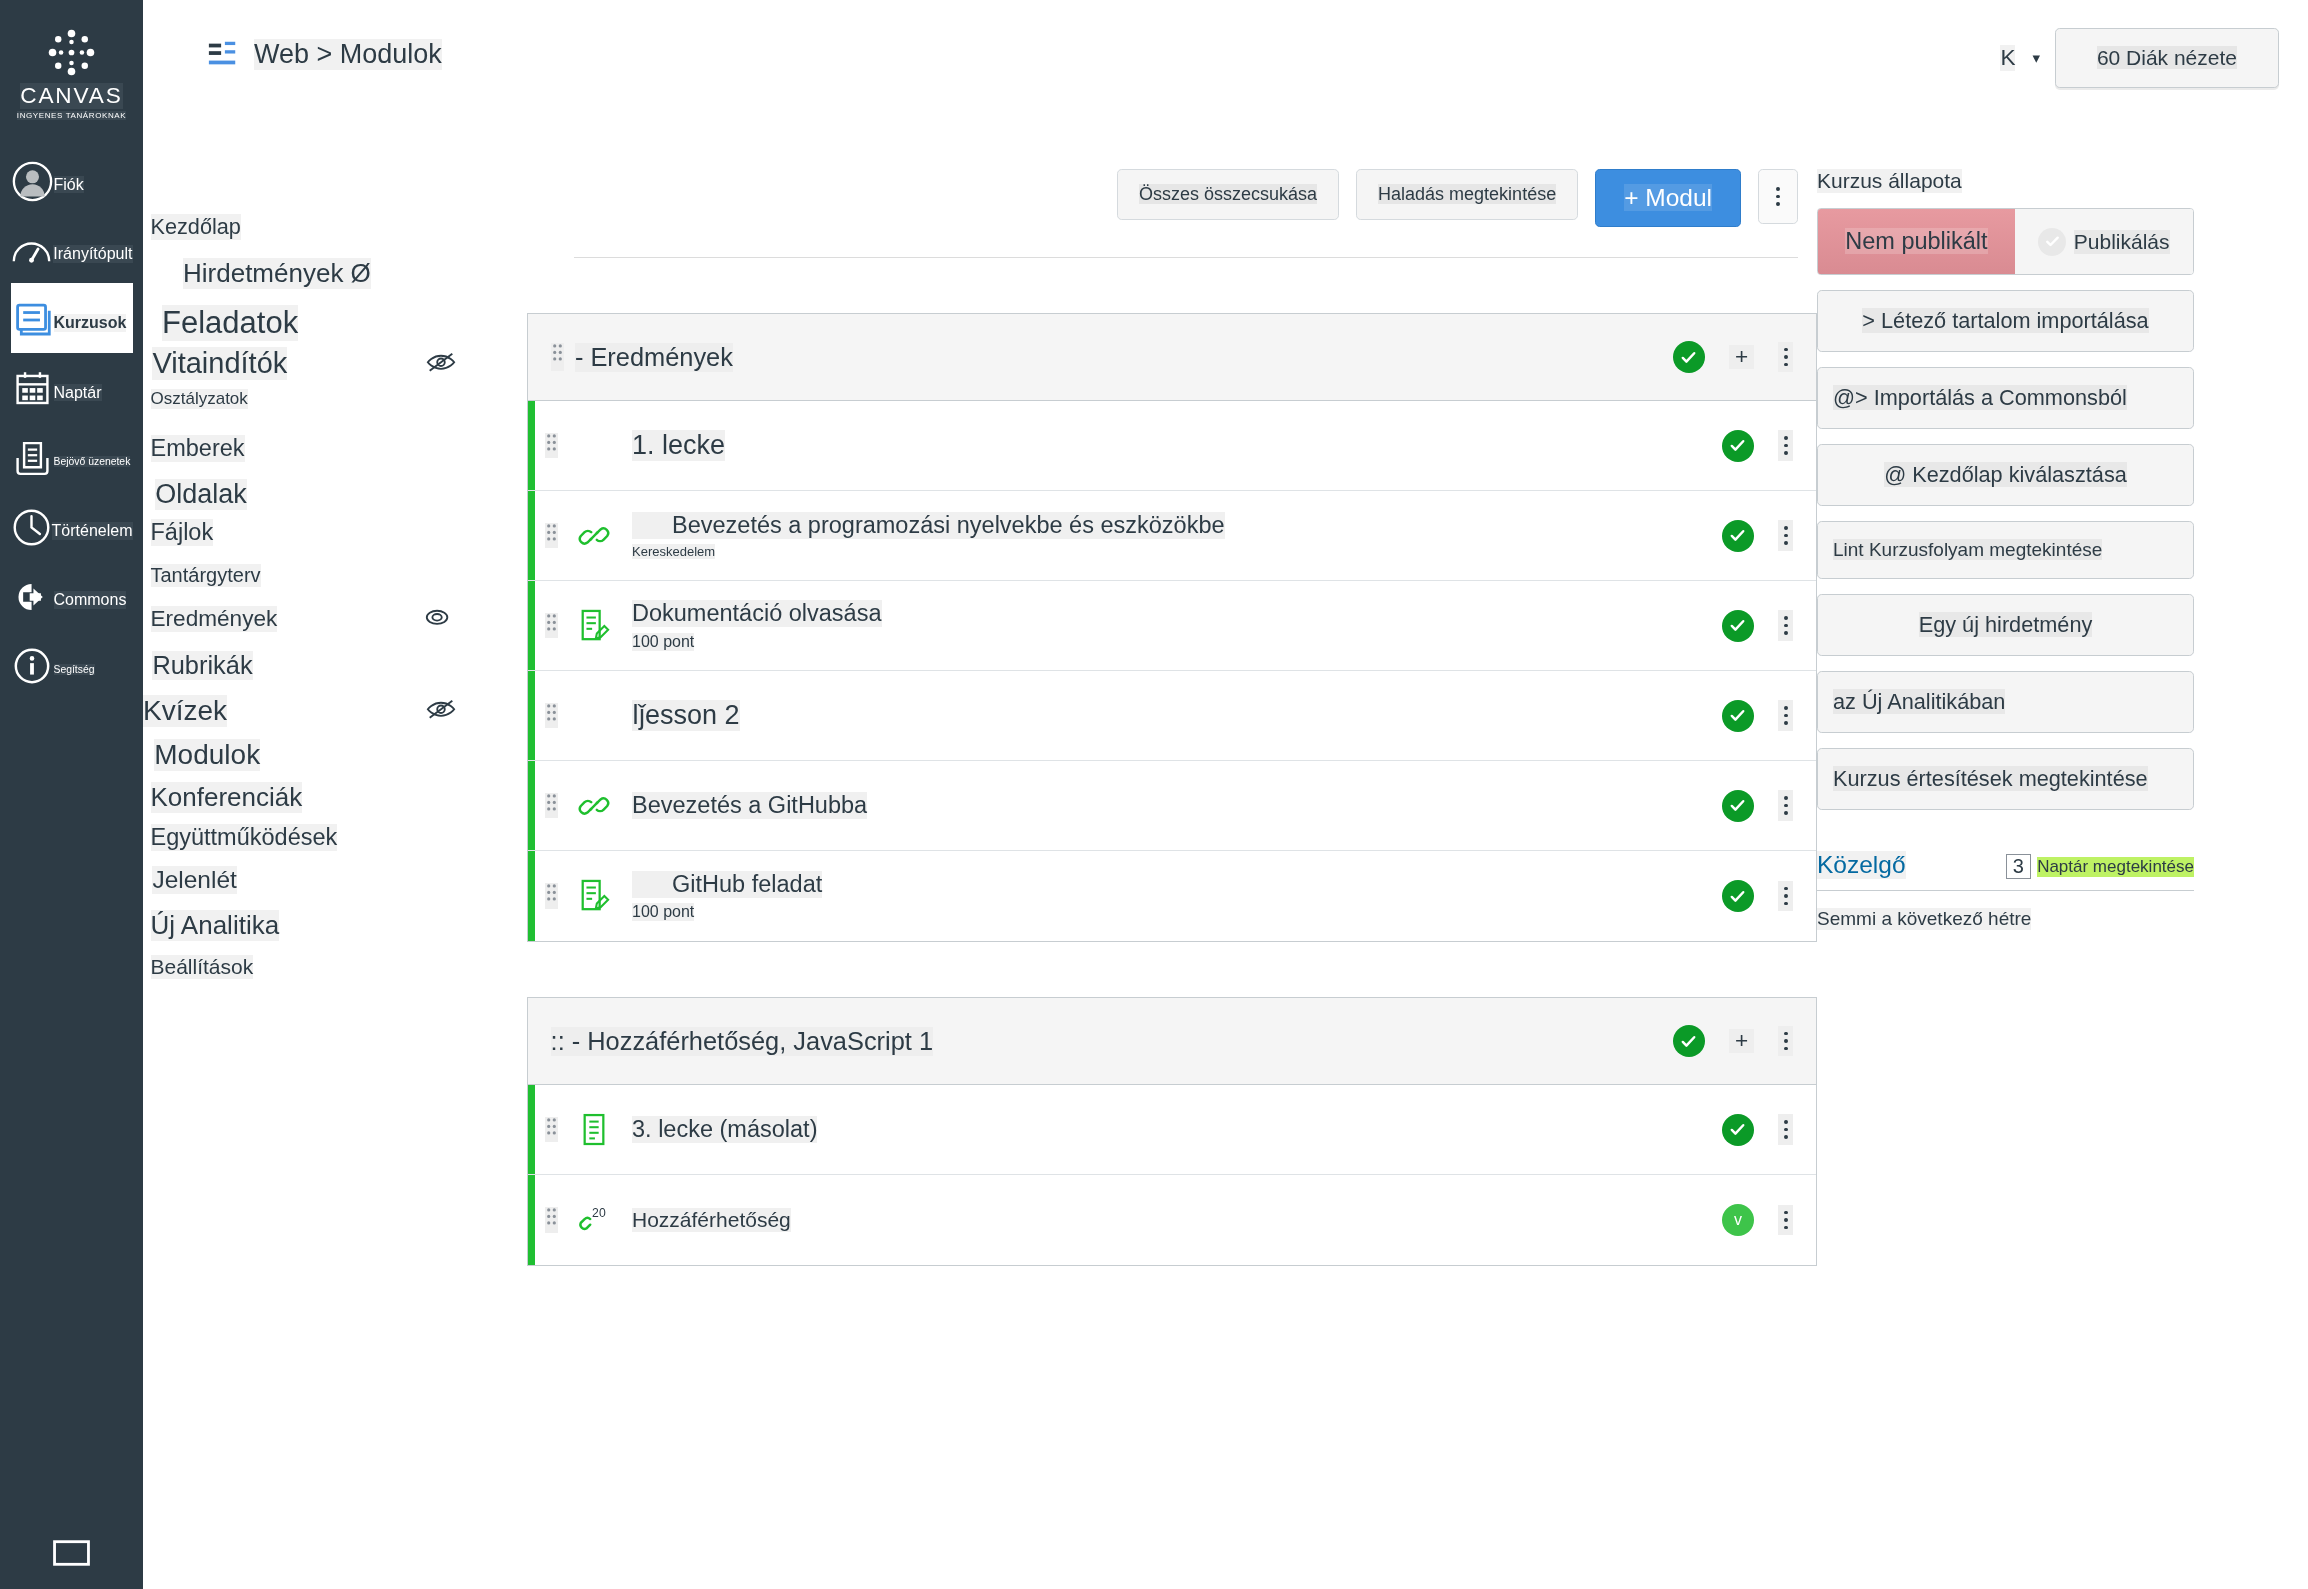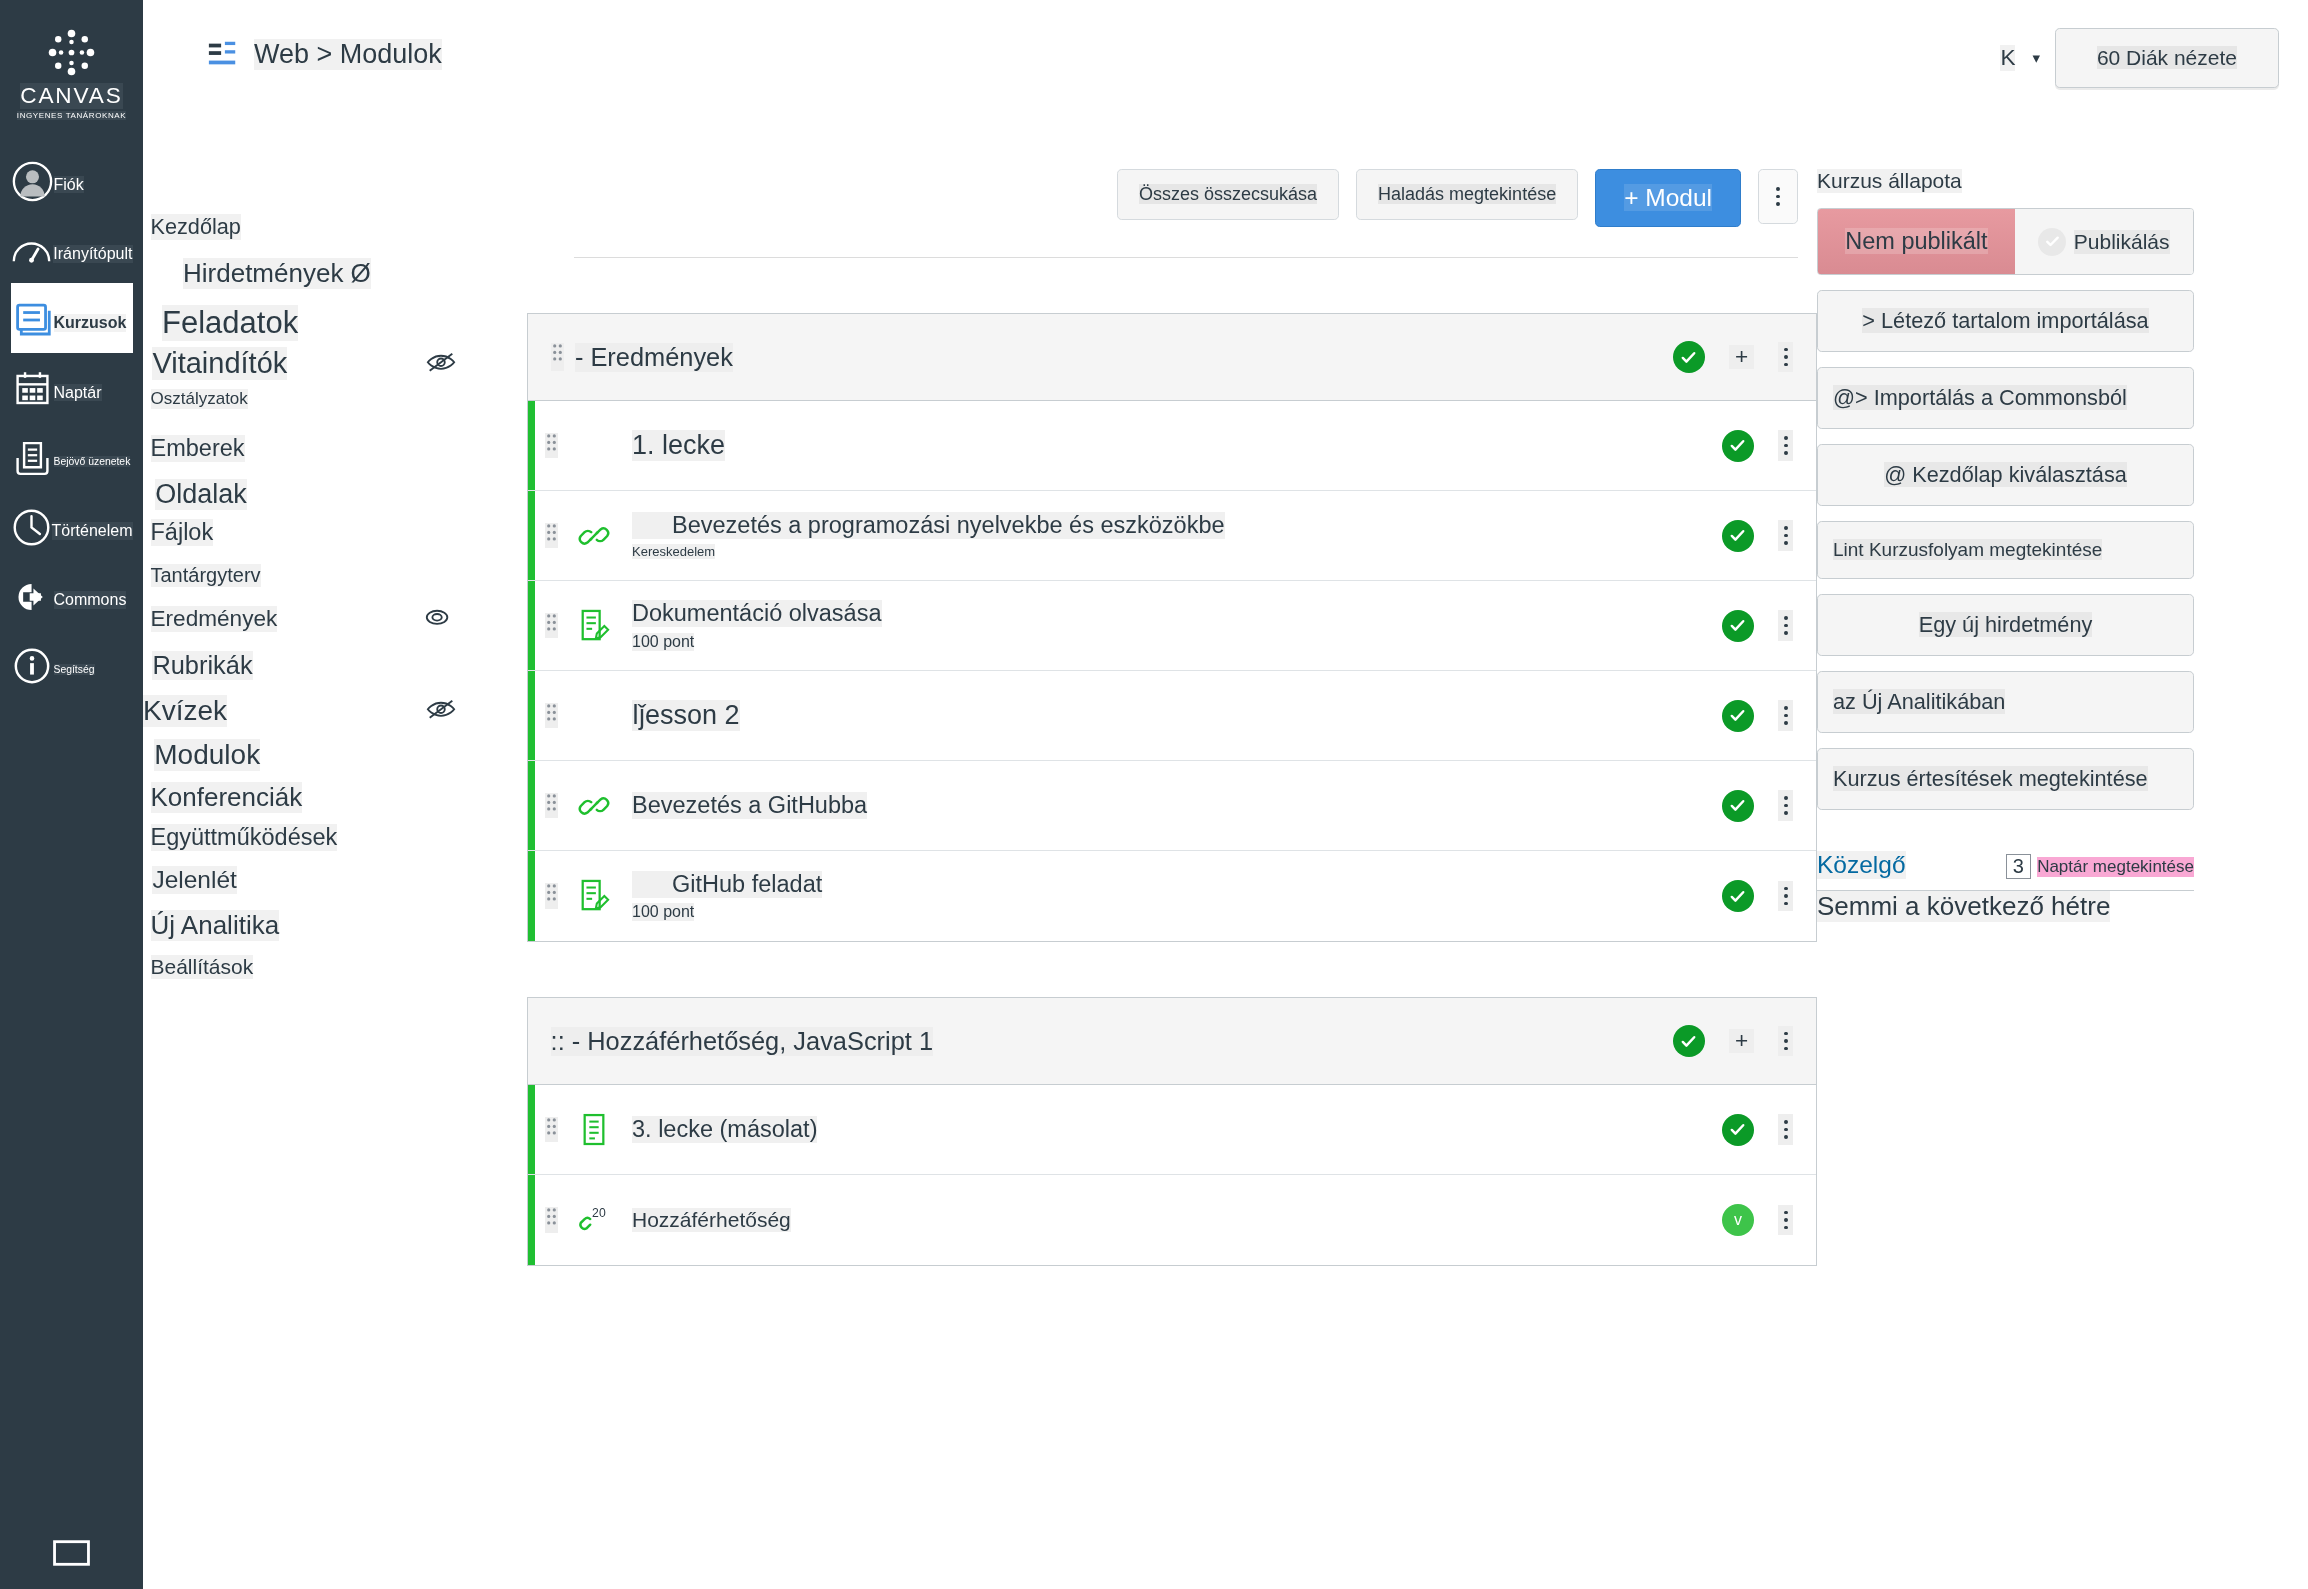--- a/index.html
+++ b/index.html
@@ -156,23 +156,23 @@
     padding: 17px 15px; font-size: 21.7px; color:#2d3b45; cursor:pointer; white-space: nowrap;
     overflow: hidden;
   }
   .rb-btn span { background:#e8e8e8; }
   .rb-btn.c { text-align:center; }
   .rb-btn.small { font-size: 19px; }
   .rb-upcoming { margin-top: 41px; display:flex; align-items:flex-end; justify-content:space-between; }
   .rb-up-title { font-size: 24.5px; color:#0369a1; background:#f1f1f1;}
   .rb-cal { display:flex; align-items:center; gap:6.6px; }
   .rb-cal-num { border:0.9px solid #8a9199; font-size: 20px; padding: 0 5.6px; color:#2d3b45; background:#fff;}
-  .rb-cal-label { font-size: 17px; color:#2d3b45; background:#f9a8d4; white-space:nowrap;}
+  .rb-cal-label { font-size: 17px; color:#2d3b45; background:#bef264; white-space:nowrap;}
   .rb-hr { border-top: 0.9px solid #c7cdd1; margin-top: 11.3px; }
-  .rb-empty { font-size: 26px; color:#2d3b45; background:#f1f1f1; width: fit-content;}
+  .rb-empty { font-size: 19px; color:#2d3b45; margin-top: 17px; background:#f1f1f1; width: fit-content;}
 </style>
 </head>
 <body>
 
 <div class="page">
 
   <div class="globalnav">
     <div class="gn-logo">
       <svg width="55" height="55" viewBox="0 0 58 58">
         <g fill="#fff">

